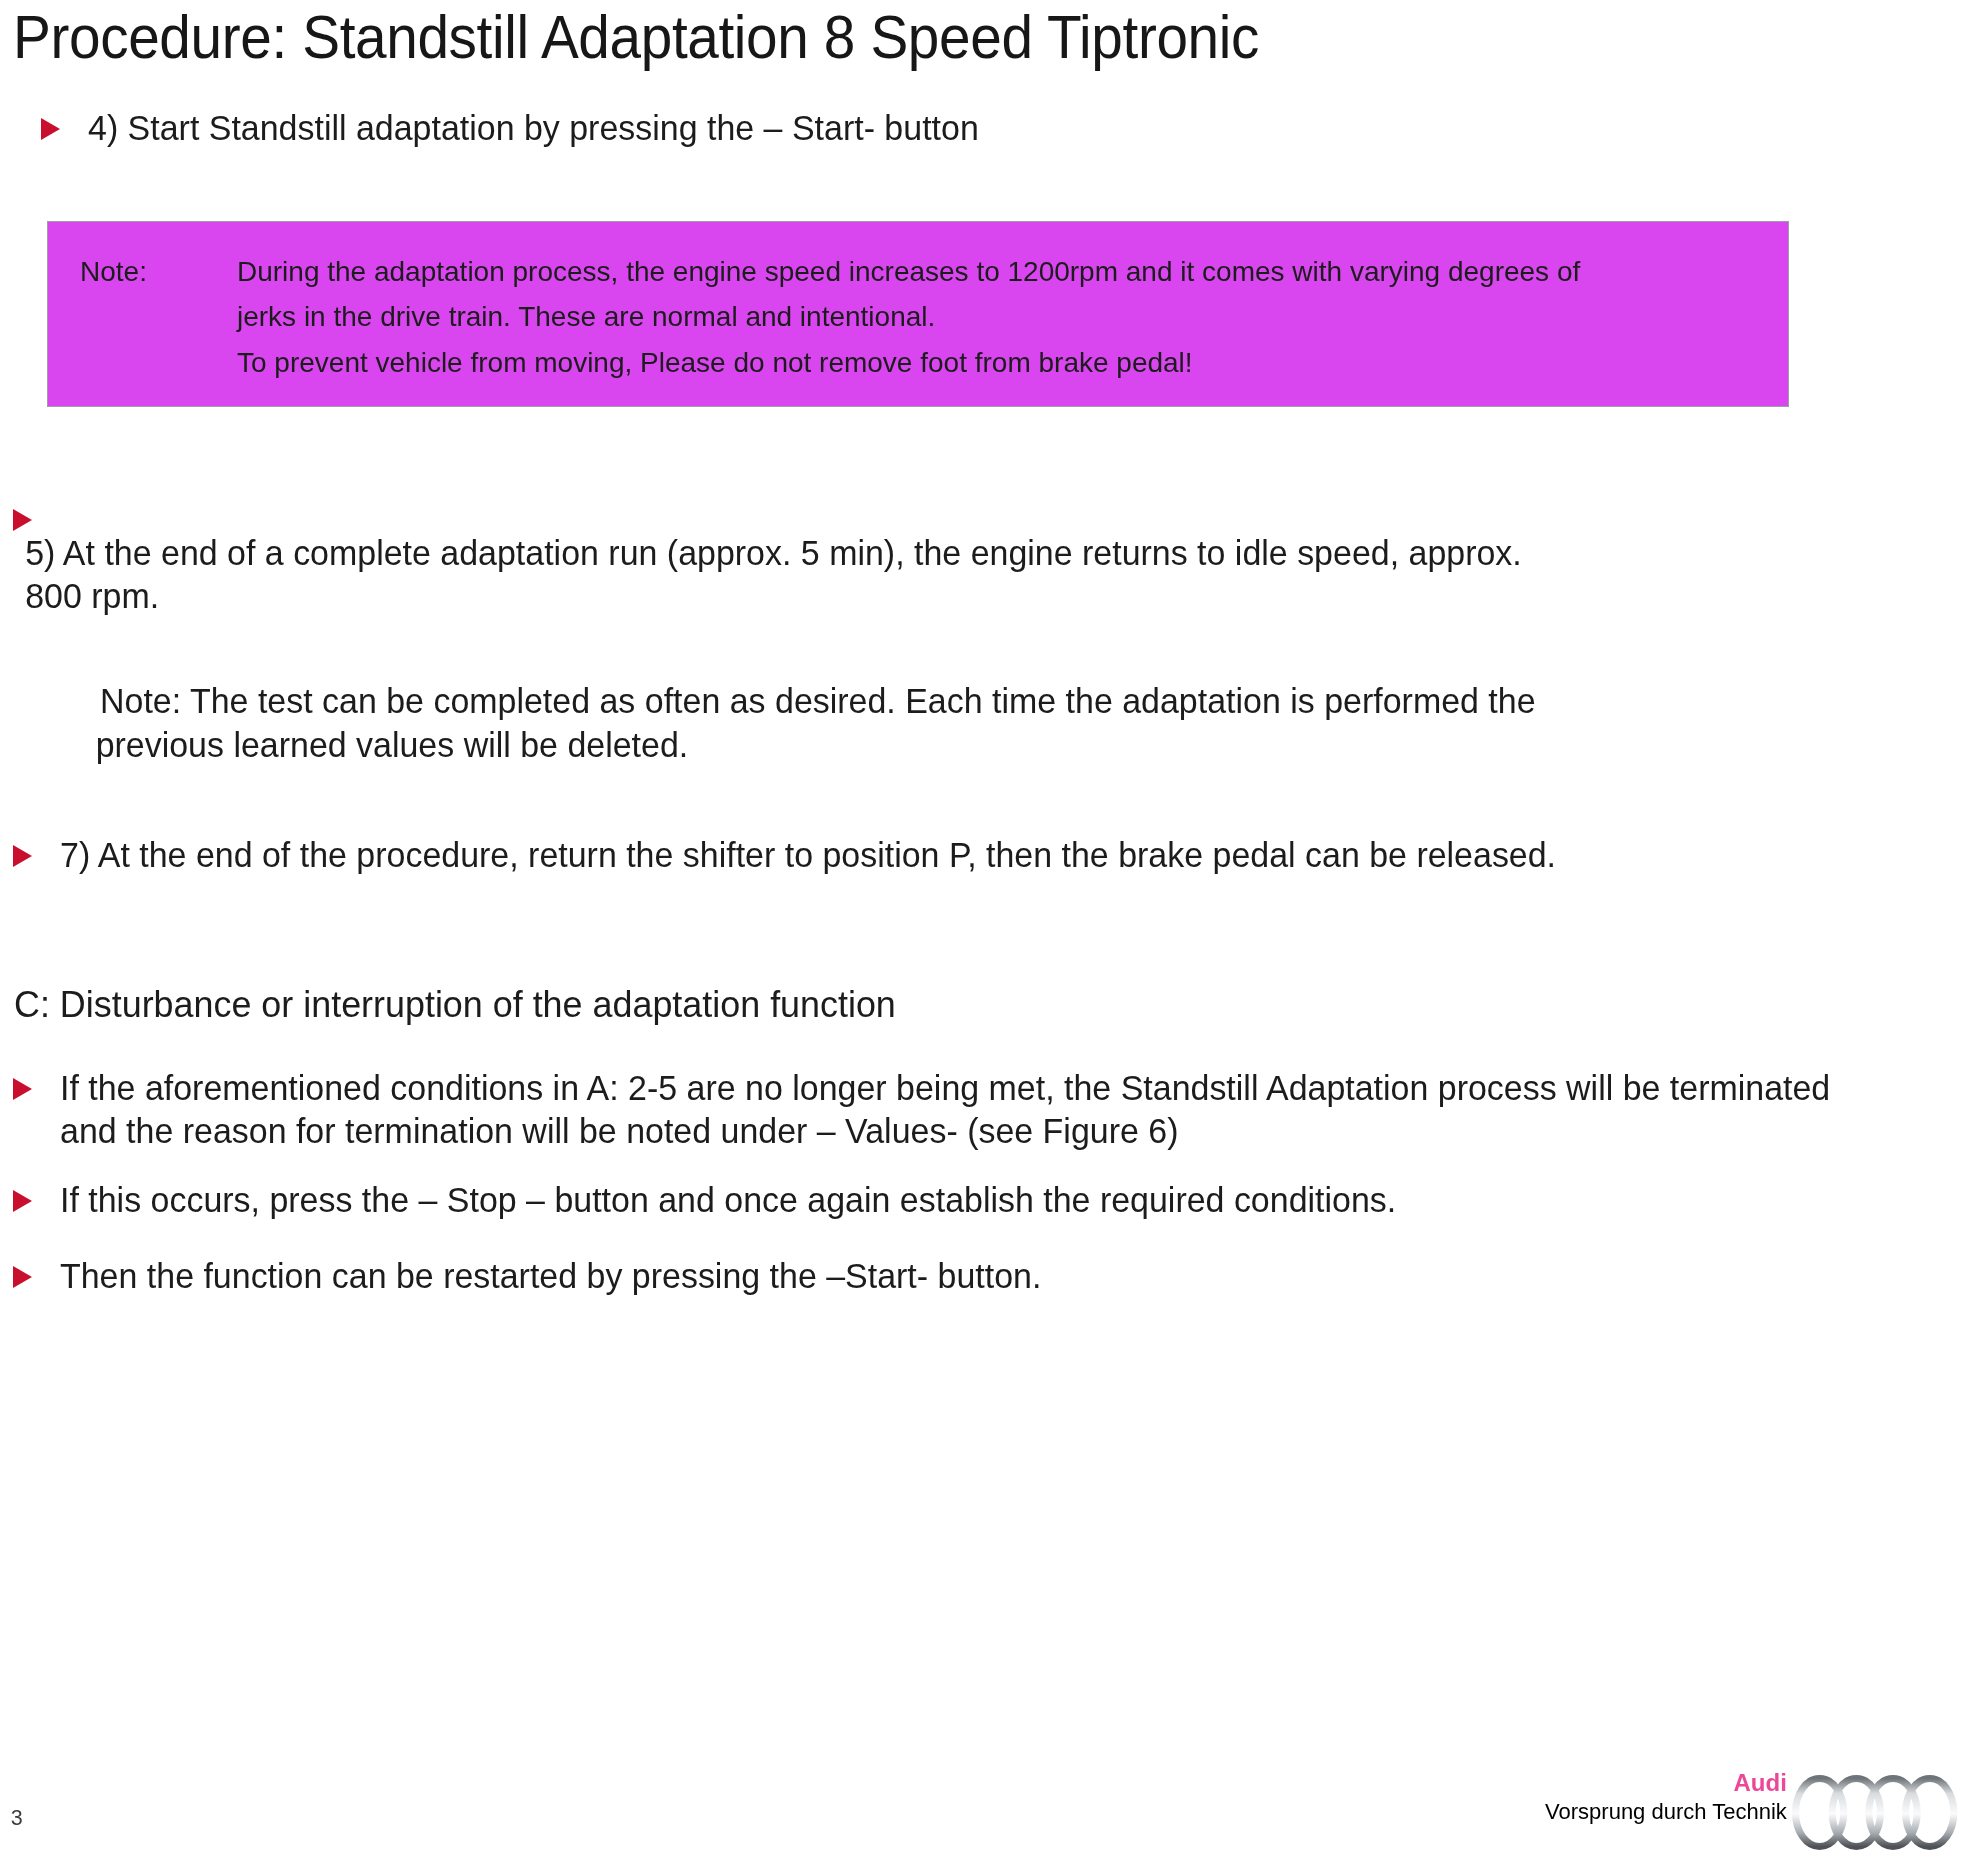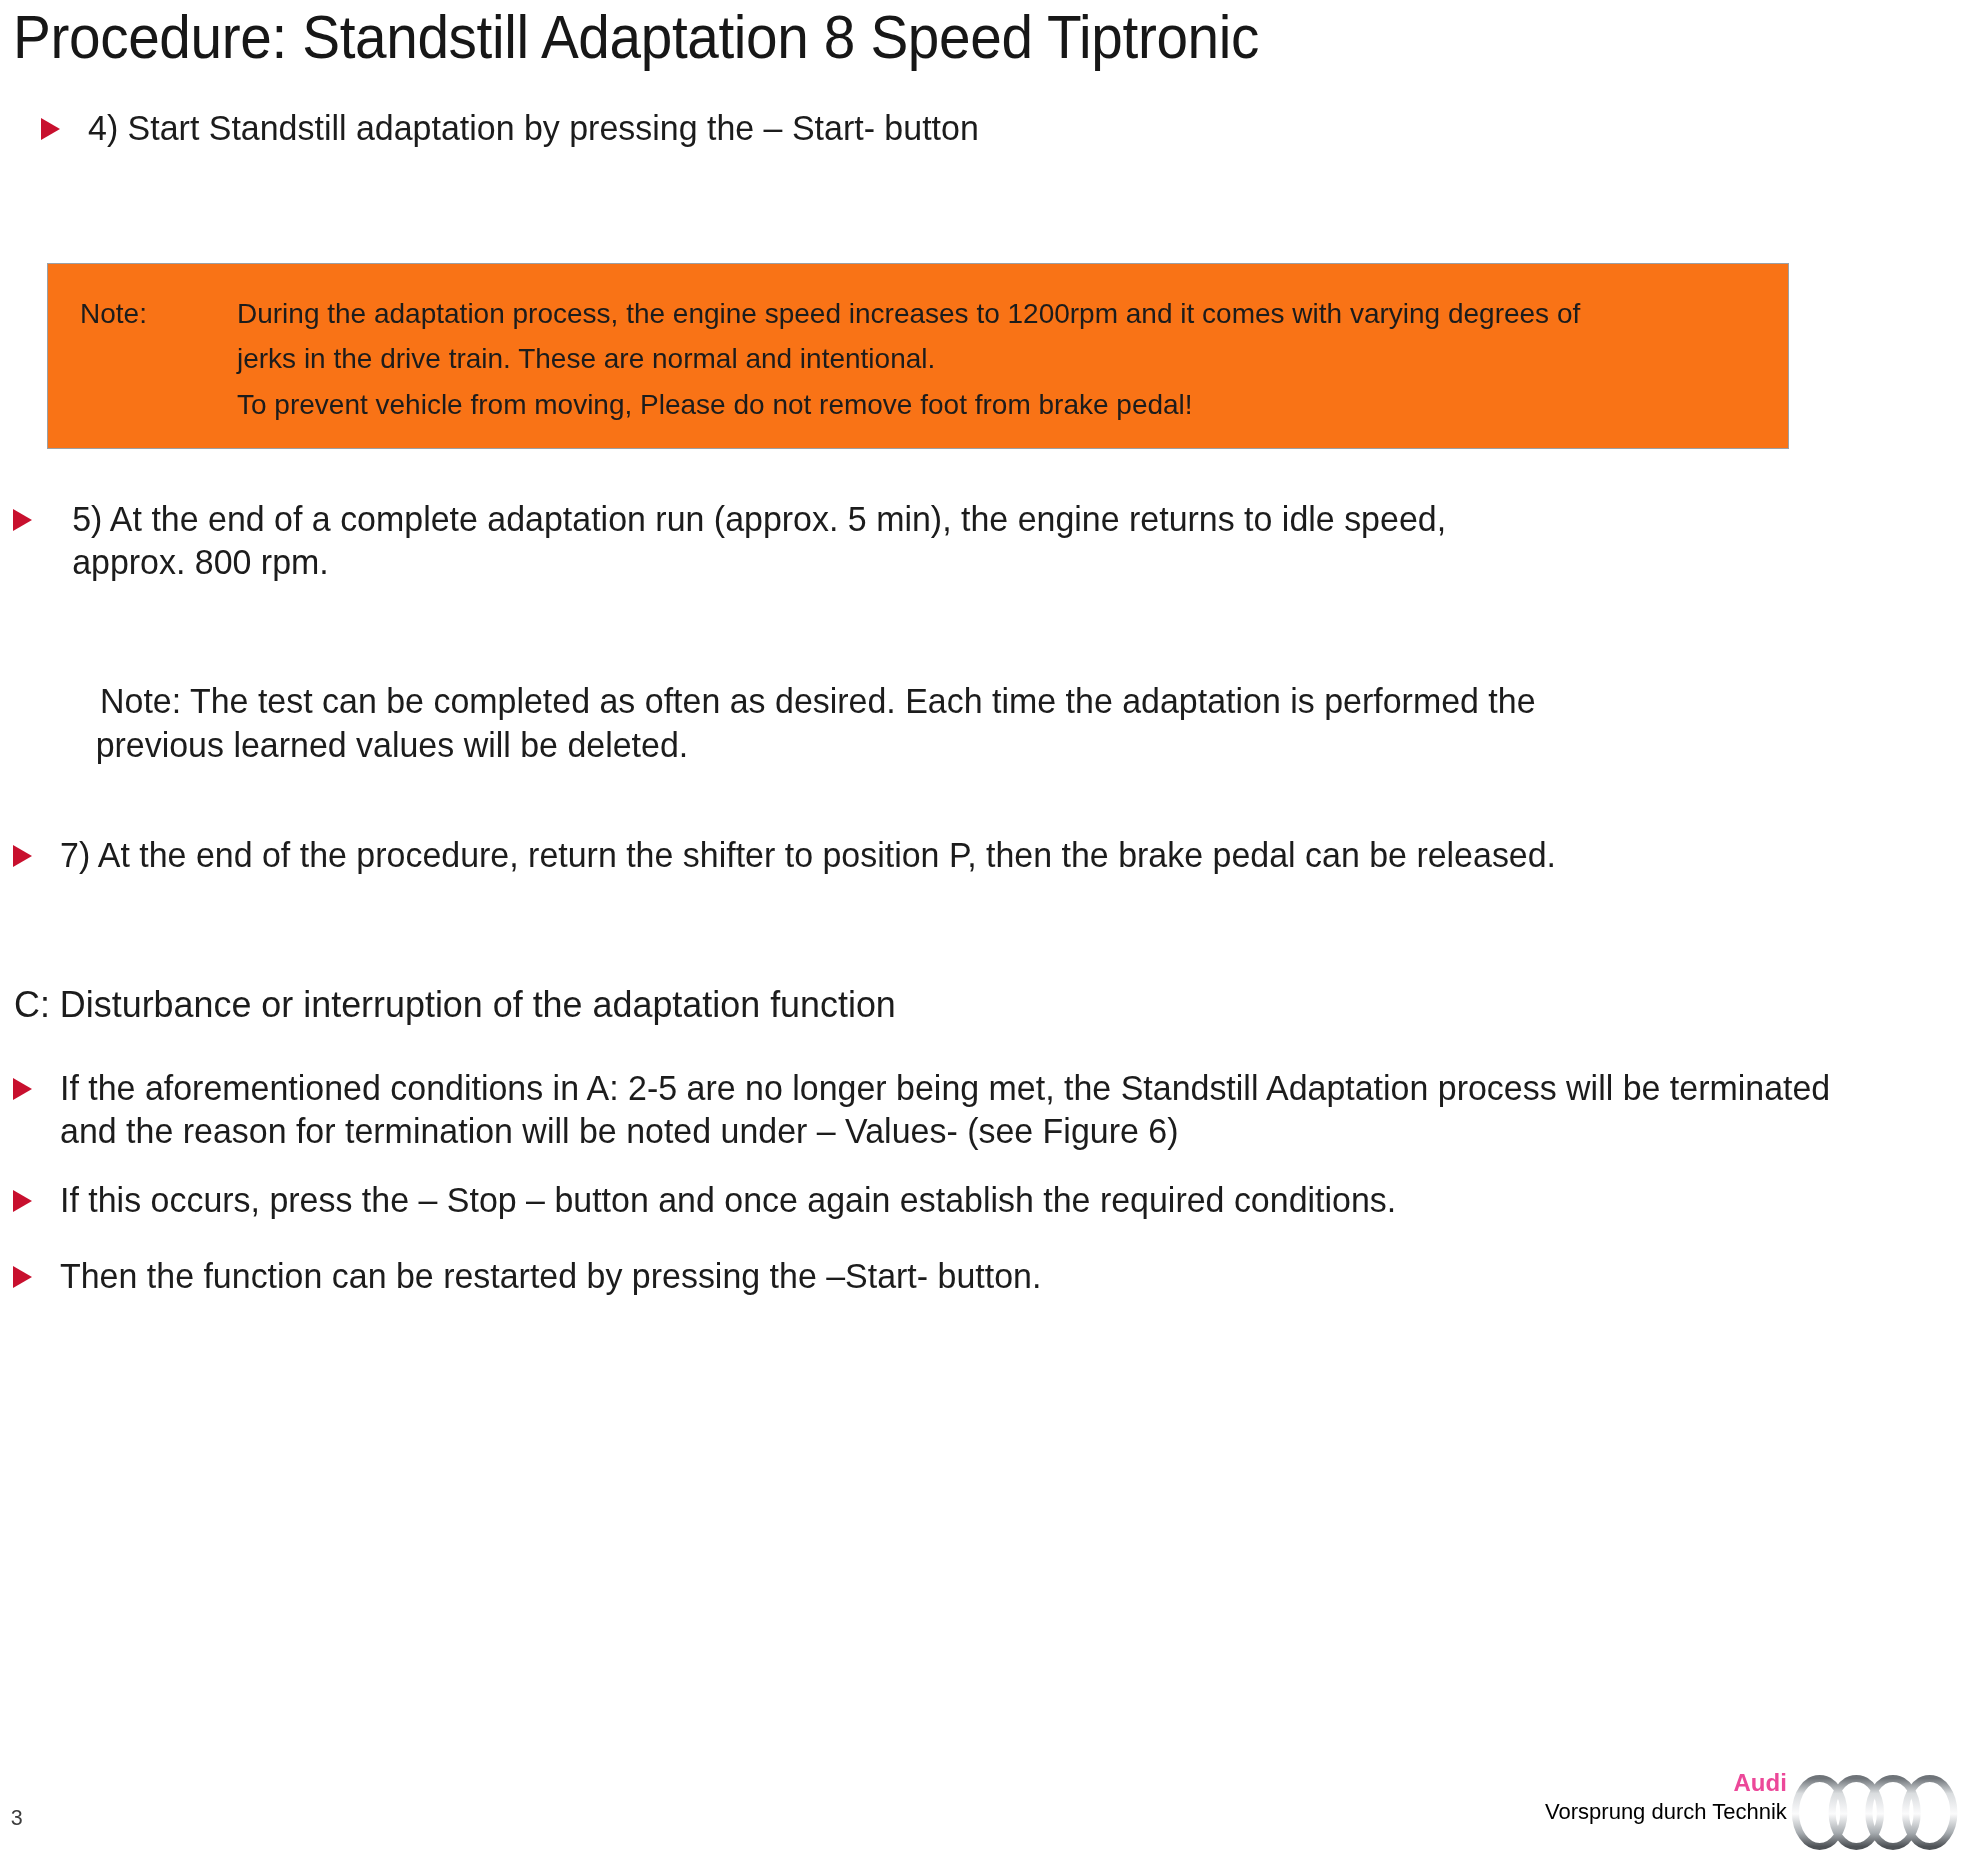--- a/index.html
+++ b/index.html
@@ -69,23 +69,22 @@
   .bullet-text.wide { padding-right: 36px; }
 
   
   .note-box {
     position: absolute;
     left: 47px;
     top: 221px;
     width: 1742px;
     height: 186px;
     border: 1.8px solid #9aa0a6;
-    background: #f97316;
+    background: #d946ef;
     box-sizing: border-box;
-    margin-top: 42px;
   }
   .note-box-inner {
     position: relative;
     padding: 27px 23px 0 32px;
   }
   .note-line {
     display: flex;
     font-size: 28px;
     line-height: 1.62;
     color: #1c1c1c;
@@ -191,21 +190,21 @@
         <span class="note-label"></span>
         <span class="note-body">jerks in the drive train. These are normal and intentional.</span>
       </div>
       <div class="note-line">
         <span class="note-label"></span>
         <span class="note-body">To prevent vehicle from moving, Please do not remove foot from brake pedal!</span>
       </div>
     </div>
   </div>
 
-  <div class="abs bullet-row" style="left:0; top:497px; width:1621px;">
+  <div class="abs bullet-row" style="left:0; top:497px; width:1621px;flex-direction:column;">
     <span class="bullet-marker">
       <span class="tri"></span>
     </span>
     <span class="bullet-text" style="padding-left:12.5px; padding-right:9px;">5) At the end of a complete adaptation run (approx. 5 min), the engine returns to idle speed, approx. 800 rpm.</span>
   </div>
 
 
   <div class="abs plain-para" style="left:100px; top:679px; width:1746px;">
     <div>Note: The test can be completed as often as desired. Each time the adaptation is performed the</div>
     <div style="margin-left:-4.5px;">previous learned values will be deleted.</div>

